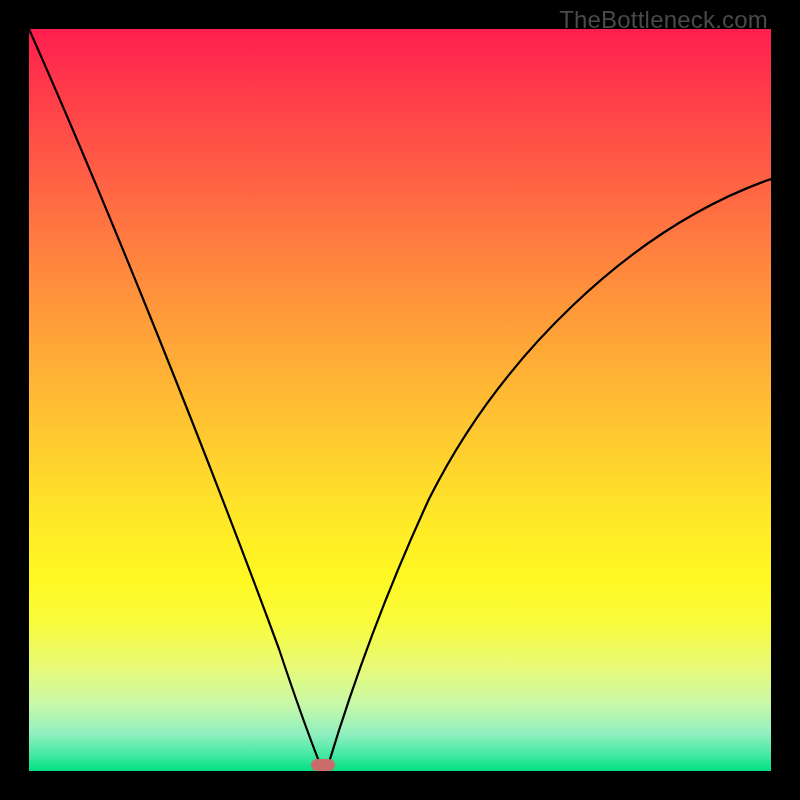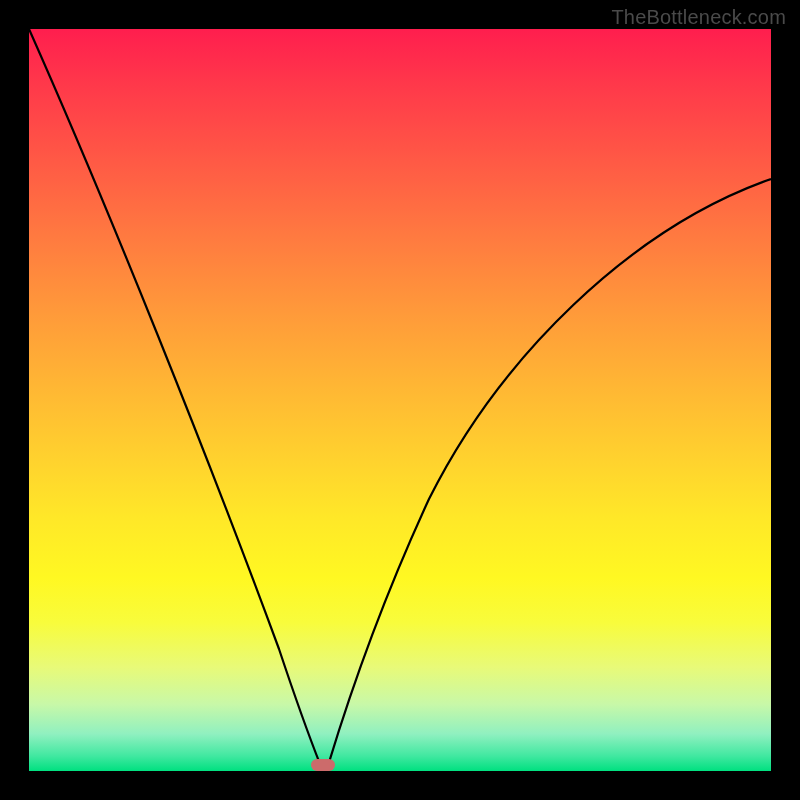--- a/index.html
+++ b/index.html
@@ -47,23 +47,23 @@
     width: 24px;
     height: 12px;
     background: #cc6b6b;
     border-radius: 6px;
     left: 282px;
     bottom: 0px;
   }
   .watermark {
     position: absolute;
     top: 6px;
-    right: 14px;
+    right: 32px;
     color: #4a4a4a;
-    font-size: 20px;
+    font-size: 24px;
     font-weight: 500;
     letter-spacing: 0.2px;
   }
 </style>
 </head>
 <body>
 
 <div class="plot-area">
   <svg class="curve" viewBox="0 0 742 742" preserveAspectRatio="none">
     <path d="M 0 0

